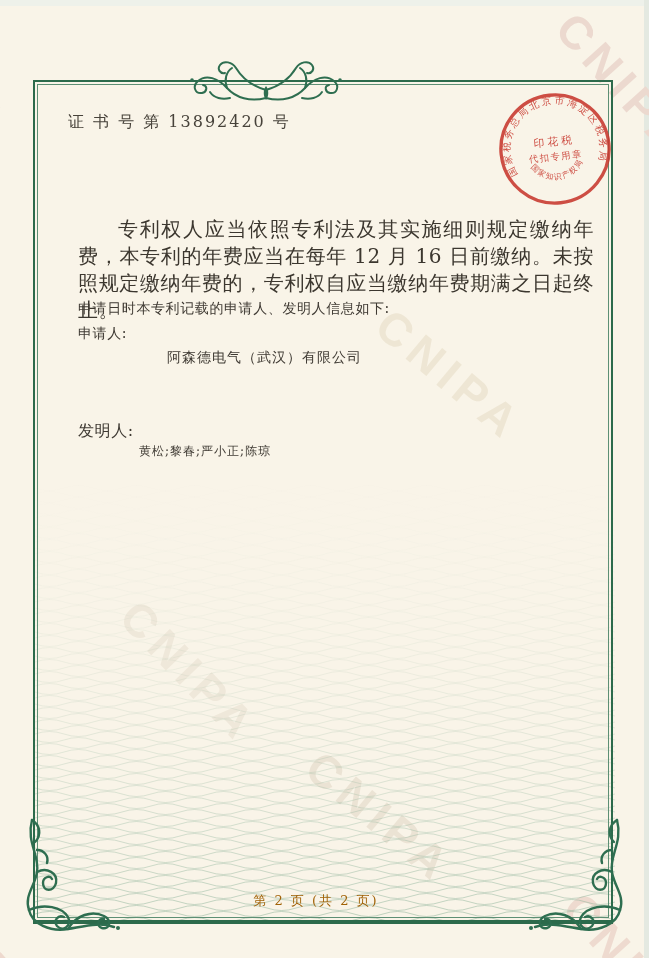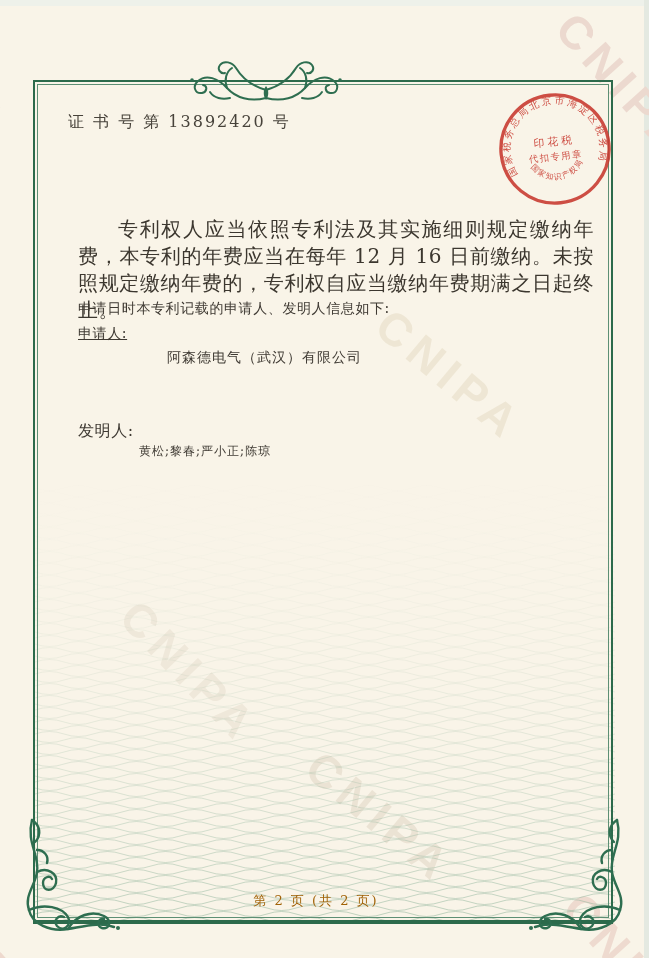--- a/index.html
+++ b/index.html
@@ -42,21 +42,21 @@
   .cert-no{
     position:absolute;left:68px;top:112px;
     font-size:16px;letter-spacing:2px;color:#47423a;
   }
   .fee-para{
     position:absolute;left:78px;top:216px;width:516px;
     font-size:20px;line-height:27px;letter-spacing:0.6px;
     text-indent:2em;text-align:justify;color:#3c372f;
   }
   .info-intro{position:absolute;left:78px;top:300px;font-size:14px;letter-spacing:0.6px;}
-  .applicant-label{position:absolute;left:78px;top:325px;font-size:14px;letter-spacing:0.6px;text-decoration:underline;}
+  .applicant-label{position:absolute;left:78px;top:325px;font-size:14px;letter-spacing:0.6px;}
   .applicant-name{position:absolute;left:139px;top:349px;font-size:14px;letter-spacing:1px;margin-left:28px;}
   .inventor-label{position:absolute;left:78px;top:421px;font-size:16px;letter-spacing:0.6px;}
   .inventor-names{position:absolute;left:139px;top:443px;font-size:12px;letter-spacing:1px;}
 
   .footer-page{
     position:absolute;left:33px;top:892px;width:566px;text-align:center;
     font-size:13px;letter-spacing:2px;color:#a16207;
   }
 </style>
 </head>

